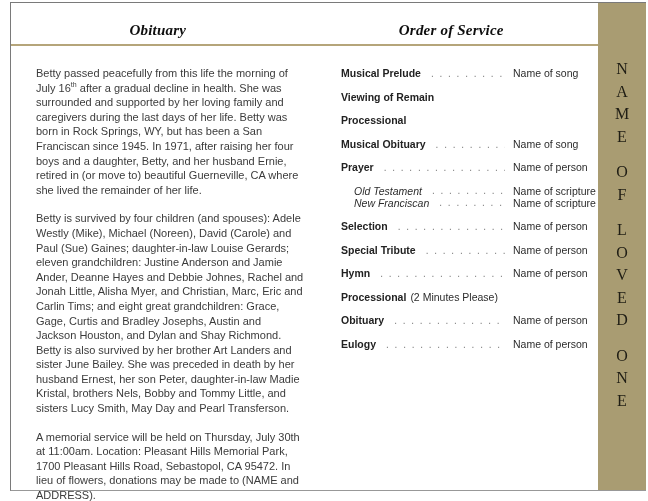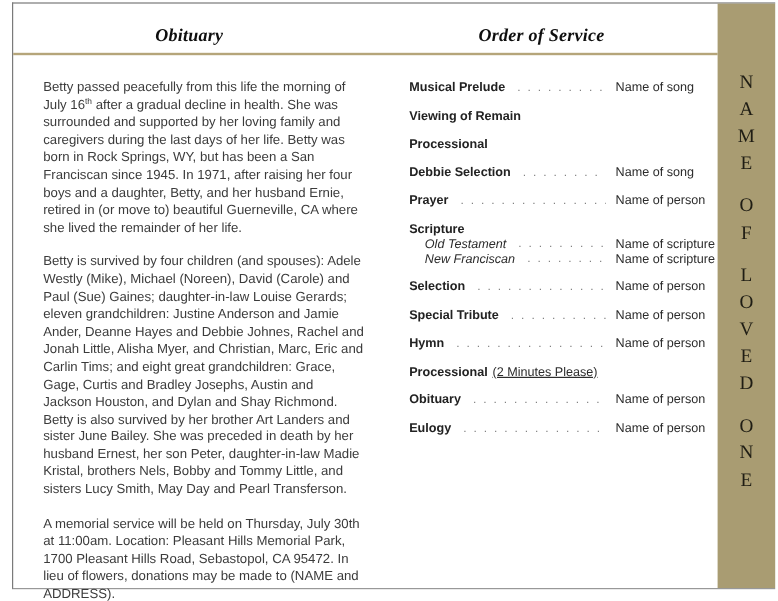--- a/index.html
+++ b/index.html
@@ -43,21 +43,21 @@
   .obi-p { margin:0 0 14px 0; }
   .obi-p sup { font-size:7px; line-height:0; vertical-align:super; }
 
   .os-col {
     position:absolute; left:310px; top:64px; width:276px;
     font-size:10.5px; color:#2c2c2c;
   }
   .os-item { margin-bottom:10.5px; }
   .os-row { display:flex; align-items:flex-start; line-height:13px;padding-left:20px; }
   .os-label { font-weight:bold; white-space:nowrap; color:#222222; }
-  .os-suffix { white-space:nowrap; margin-left:4px; color:#2c2c2c;text-decoration:underline; }
+  .os-suffix { white-space:nowrap; margin-left:4px; color:#2c2c2c; }
   .os-dots {
     flex:1; overflow:hidden; white-space:nowrap; color:#7f7f7f;
     margin:0 8px 0 10px; letter-spacing:1.5px; font-size:10px;
   }
   .os-value { width:84px; flex-shrink:0; white-space:nowrap; color:#2c2c2c; }
   .os-sub-row { margin-left:13px; line-height:12.6px; }
   .os-sub-row .os-sublabel { font-weight:normal; white-space:nowrap;font-style:italic; }
 </style>
 </head>
 <body>
@@ -92,36 +92,33 @@
           <span class="os-label">Viewing of Remain</span>
         </div>
       </div>
       <div class="os-item">
         <div class="os-row">
           <span class="os-label">Processional</span>
         </div>
       </div>
       <div class="os-item">
         <div class="os-row">
-          <span class="os-label">Debbie Selection</span>
+          <span class="os-label">Musical Obituary</span>
           <span class="os-dots">. . . . . . . . . . . . . . . . . . . . . . . . . . . . . . . . . . . . . . . . . . . . . . . . . . . . . . . . . . . .</span>
           <span class="os-value">Name of song</span>
         </div>
       </div>
       <div class="os-item">
         <div class="os-row">
           <span class="os-label">Prayer</span>
           <span class="os-dots">. . . . . . . . . . . . . . . . . . . . . . . . . . . . . . . . . . . . . . . . . . . . . . . . . . . . . . . . . . . .</span>
           <span class="os-value">Name of person</span>
         </div>
       </div>
       <div class="os-item">
-        <div class="os-row">
-          <span class="os-label">Scripture</span>
-        </div>
         <div class="os-row os-sub-row">
           <span class="os-sublabel">Old Testament</span>
           <span class="os-dots">. . . . . . . . . . . . . . . . . . . . . . . . . . . . . . . . . . . . . . . . . . . . . . . . . . . . . . . . . . . .</span>
           <span class="os-value">Name of scripture</span>
         </div>
         <div class="os-row os-sub-row">
           <span class="os-sublabel">New Franciscan</span>
           <span class="os-dots">. . . . . . . . . . . . . . . . . . . . . . . . . . . . . . . . . . . . . . . . . . . . . . . . . . . . . . . . . . . .</span>
           <span class="os-value">Name of scripture</span>
         </div>

